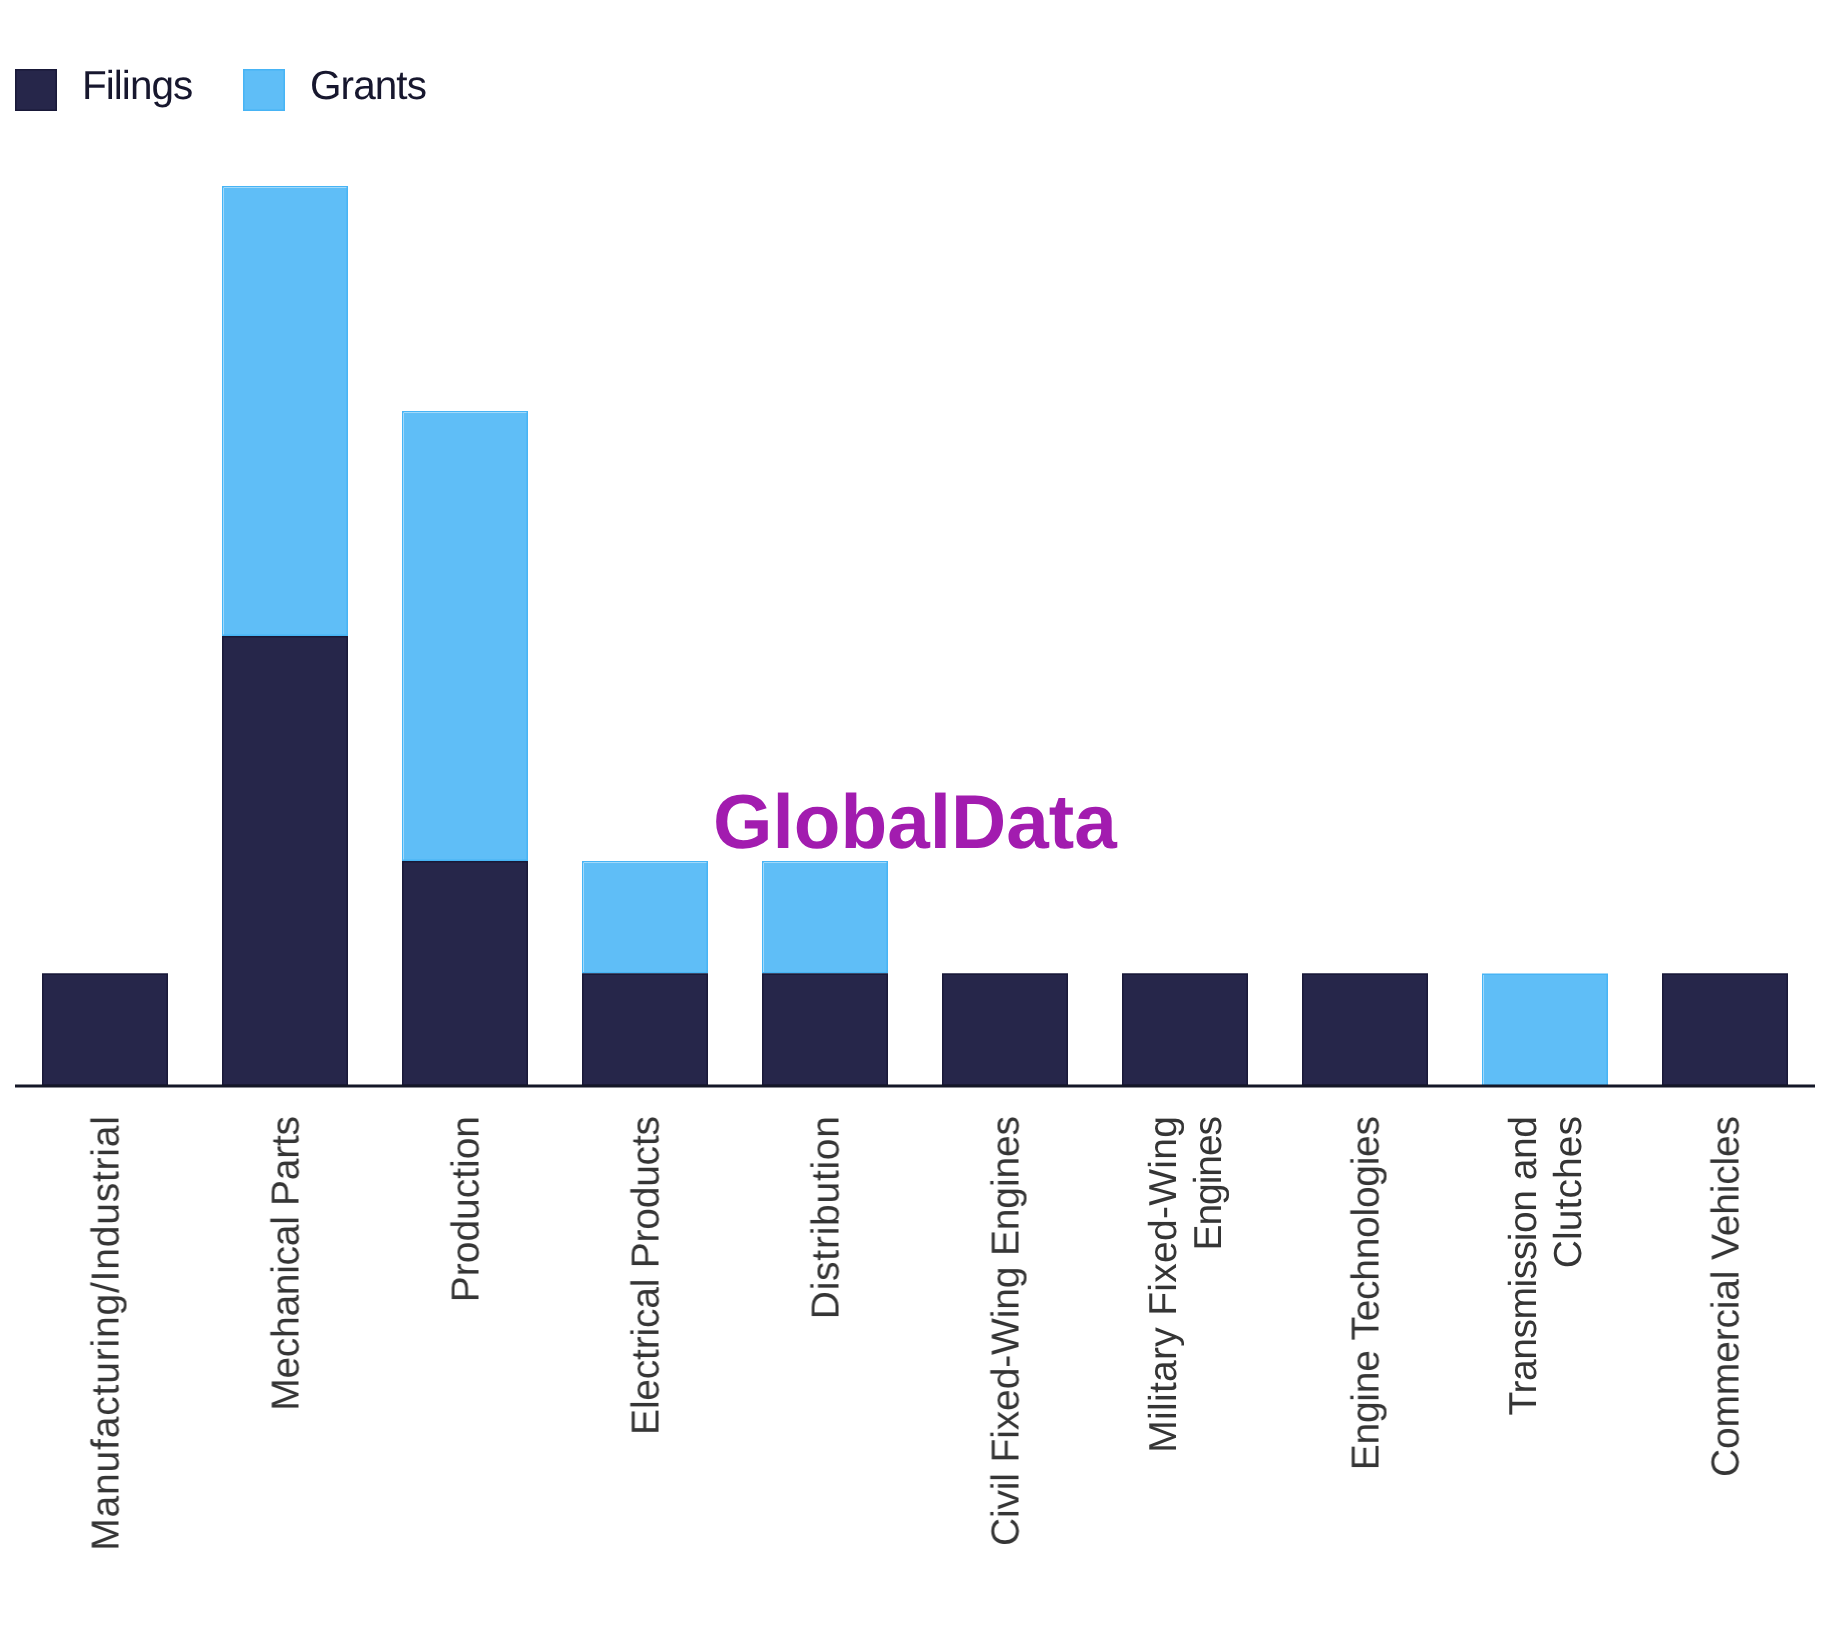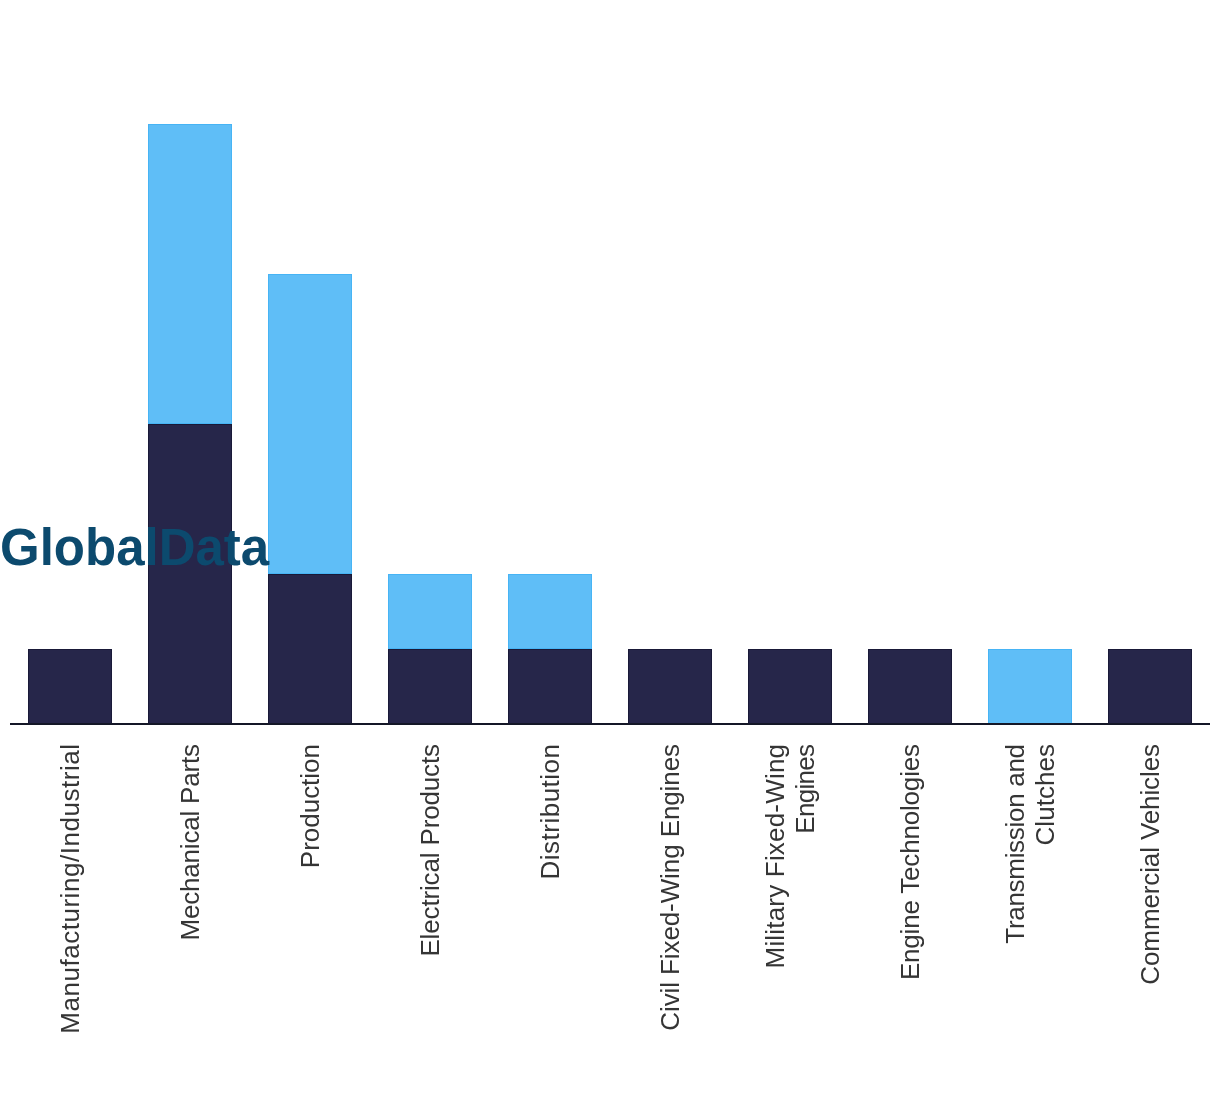--- a/index.html
+++ b/index.html
@@ -25,22 +25,22 @@
   #plot{position:absolute;left:0;top:0;width:1220px;height:1094px;}
 
   .bar-stack{position:absolute;bottom:370.5px;width:83.5px;}
   .seg{width:100%;box-sizing:border-box;}
   .seg.filings{background:#26264a;border:1px solid #191938;}
   .seg.grants{background:#5fbef7;background-clip:padding-box;border:1px solid #47b4f5;}
 
   #axis{position:absolute;left:10px;top:723px;width:1200px;height:2px;background:#141727;}
 
   
-  #watermark{position:absolute;left:0;top:517.7px;width:1220px;
-             font-size:51px;font-weight:bold;color:#0c4a6e;
+  #watermark{position:absolute;left:0;top:517.7px;width:1220px;text-align:center;
+             font-size:51px;font-weight:bold;color:#a21caf;
              transform:translateZ(0);}
 
   
   .xlabel{position:absolute;text-align:right;
           font-size:26px;line-height:30.1px;color:#353535;white-space:nowrap;letter-spacing:-0.09px;
           transform-origin:0 0;transform:rotate(-90deg) translateZ(0);}
   .xlabel .l{display:block;}
   .xlabel .l:empty{display:none;}
 
   
@@ -56,20 +56,30 @@
   .xlabel.x8 .l:nth-child(1){letter-spacing:-0.303px;margin-right:0.303px;}
   .xlabel.x8 .l:nth-child(2){letter-spacing:0.040px;margin-right:-0.040px;}
   .xlabel.x9 .l{letter-spacing:-0.117px;margin-right:0.117px;}
 
 </style>
 </head>
 <body>
 
 <div id="chart">
 
+  <div id="legend">
+    <div class="legend-item i0">
+      <span class="legend-swatch s0"></span>
+      <span class="legend-label">Filings</span>
+    </div>
+    <div class="legend-item i1">
+      <span class="legend-swatch s1"></span>
+      <span class="legend-label">Grants</span>
+    </div>
+  </div>
 
   <div id="plot">
 
     <div class="bar-stack b0" style="left: 28.25px; bottom: 370.5px; width: 83.5px;">
 
       <div class="seg filings" style="height: 74.9px;"></div>
     </div>
     <div class="bar-stack b1" style="left: 148.25px; bottom: 370.5px; width: 83.5px;">
       <div class="seg grants" style="height: 299.6px;"></div>
       <div class="seg filings" style="height: 299.6px;"></div>

